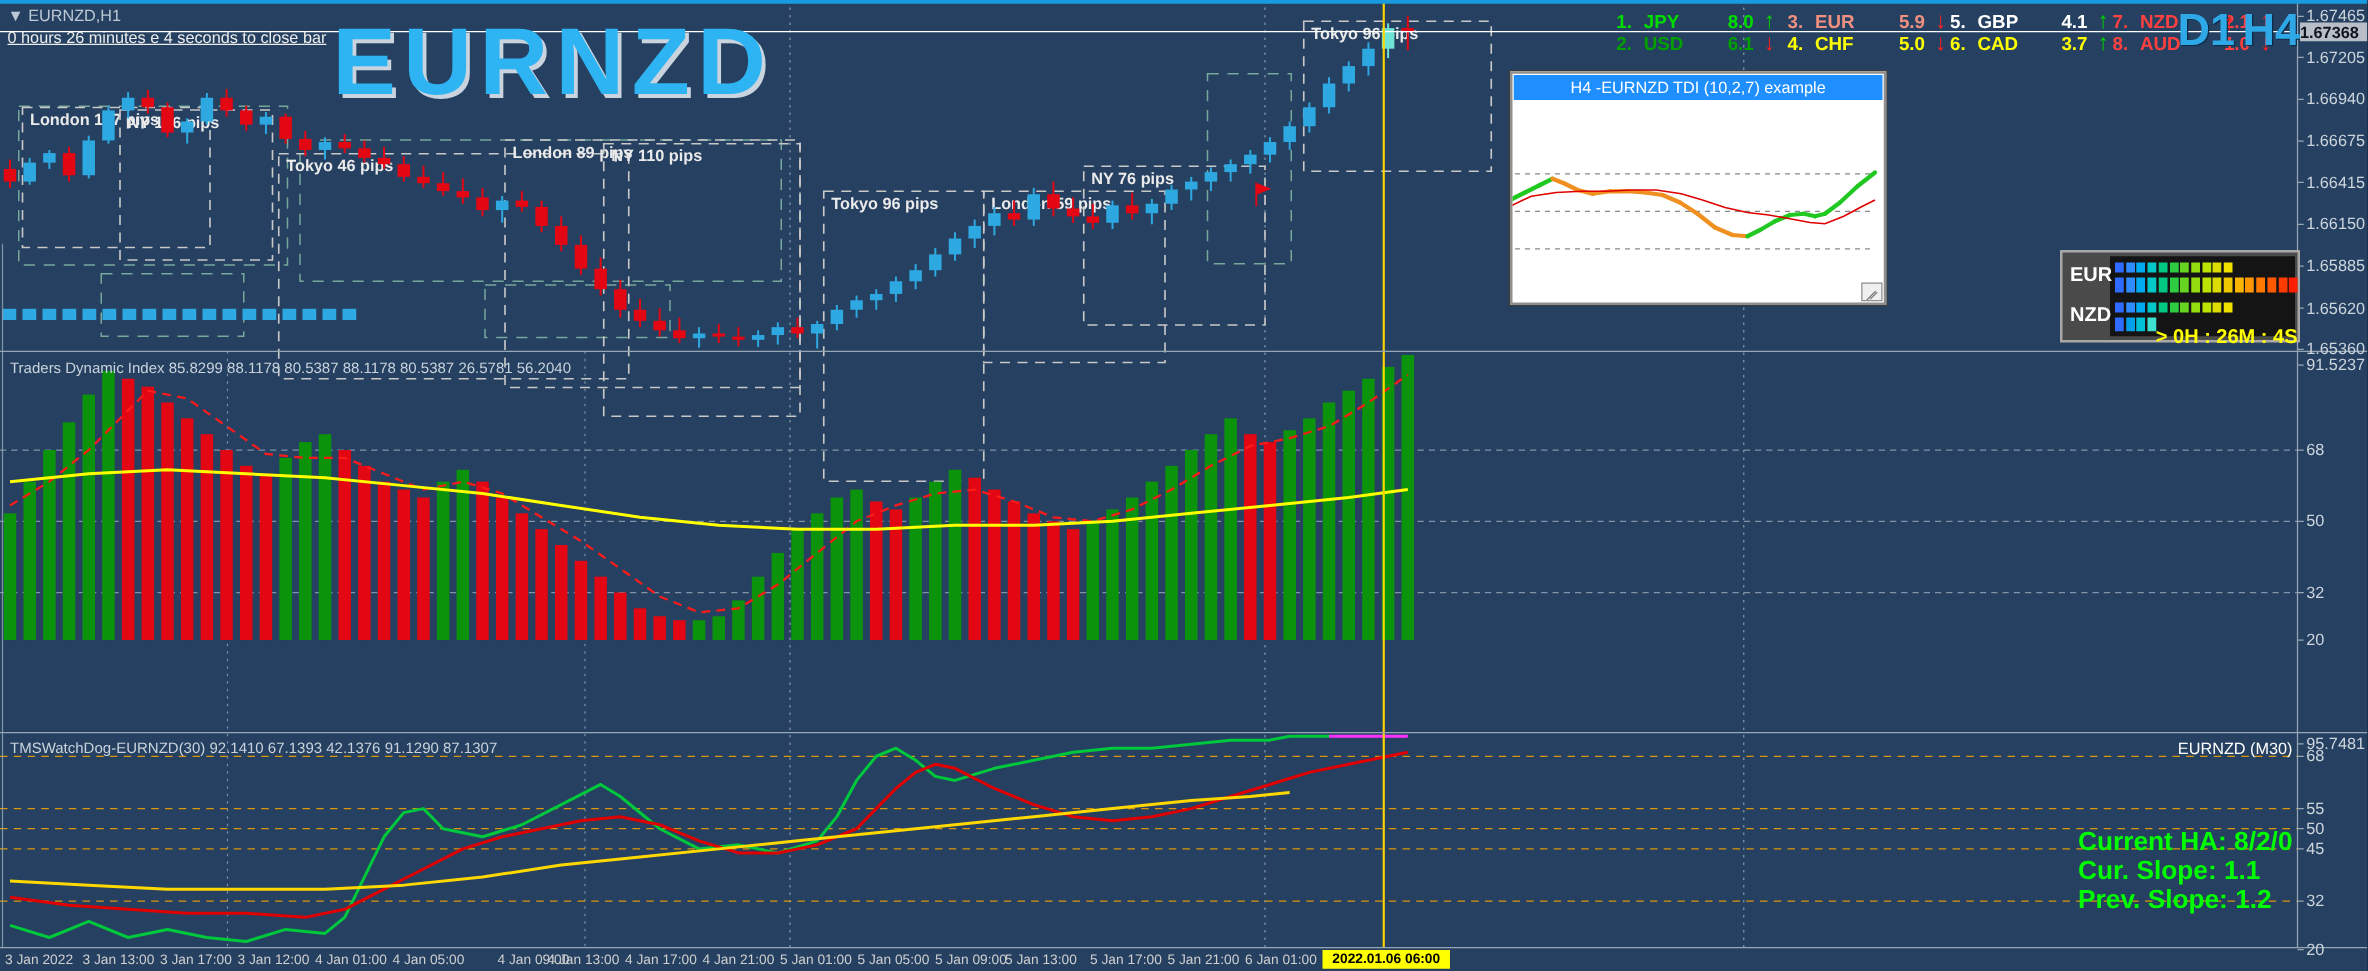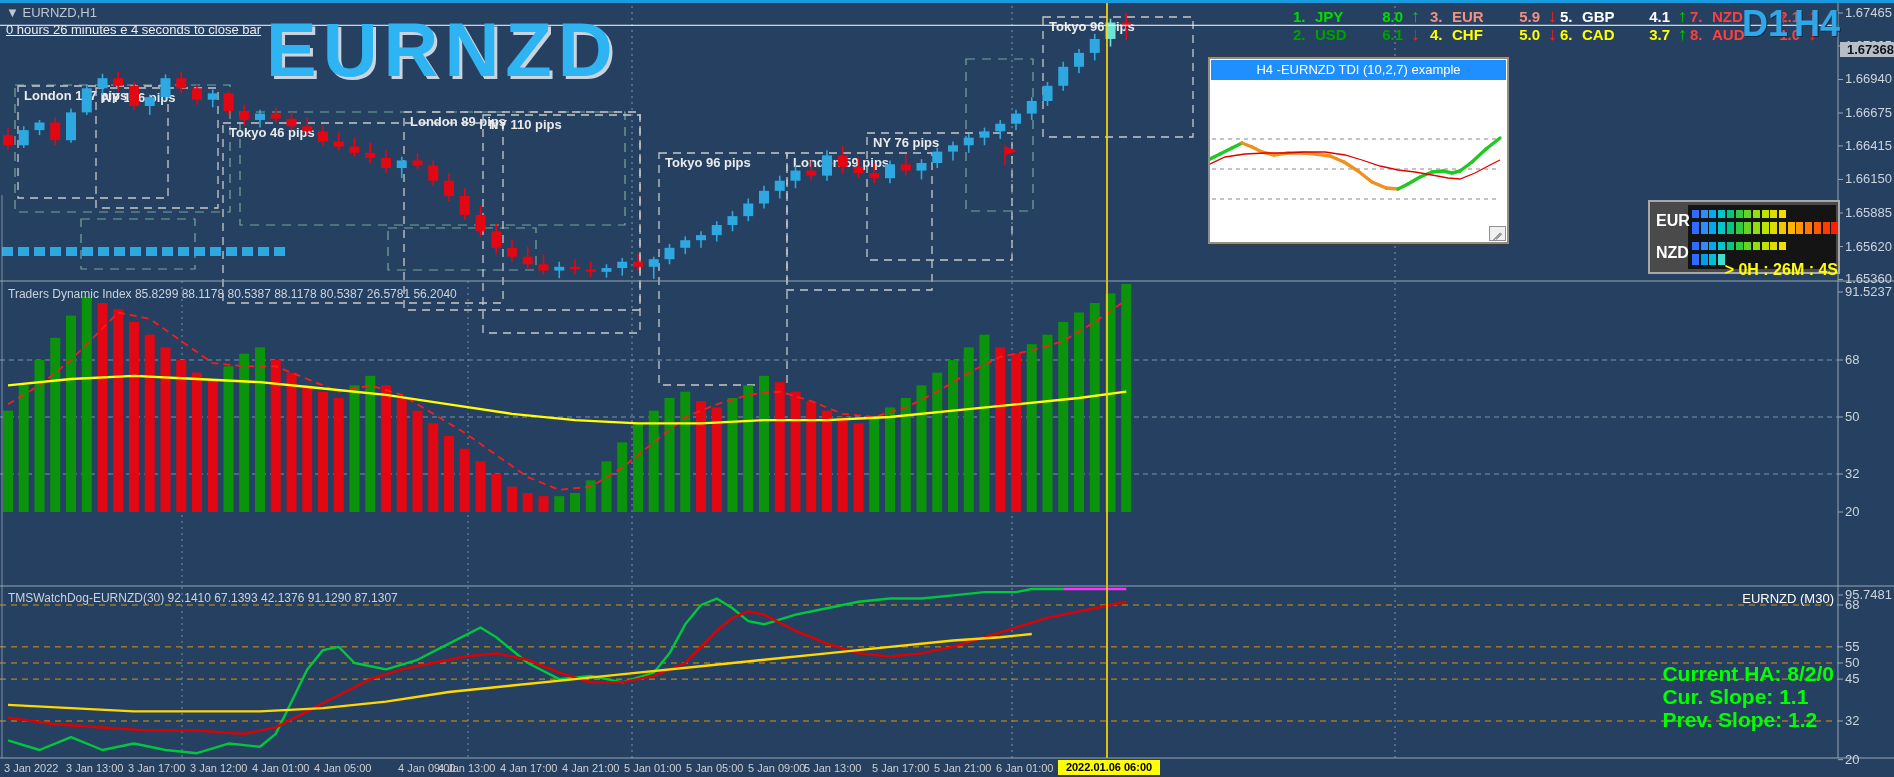--- a/index.html
+++ b/index.html
@@ -26,21 +26,21 @@
               border:1px solid #909090;}
   #inset-grip:before{content:"";position:absolute;left:2px;top:9px;width:10px;height:1px;background:#777;transform:rotate(-45deg);}
   #inset-grip:after{content:"";position:absolute;left:5px;top:9px;width:8px;height:1px;background:#777;transform:rotate(-45deg);}
   #meter-widget{left:1648px;top:200px;width:188px;height:70px;background:#4a4a4a;border:2px solid #a8a8a8;}
   #meter-plot{position:absolute;left:38px;top:3px;right:2px;bottom:3px;background:#141414;}
   .meter-label{position:absolute;left:6px;color:#ffffff;font-size:16px;font-weight:bold;}
   #meter-countdown{left:1690px;top:261px;width:148px;text-align:right;font-size:16px;font-weight:bold;color:#ffff00;}
   .pane-label{font-size:12px;color:#c9d3dd;white-space:nowrap;}
   .ax-label{position:absolute;font-size:13px;color:#ccd4dc;white-space:nowrap;}
   #price-current-box{left:1840px;width:54px;height:15px;background:#b8bec8;color:#10141c;
-                     font-size:13px;font-weight:bold;text-align:right;line-height:15px;margin-top:24px;}
+                     font-size:13px;font-weight:bold;text-align:left;line-height:15px;}
   #tms-tag{right:60px;top:591px;font-size:13px;color:#ffffff;}
   #hud{right:60px;top:662px;font-size:21px;font-weight:bold;color:#00ff00;line-height:23px;}
   .time-label{position:absolute;top:762px;font-size:11px;color:#cfcfcf;white-space:nowrap;}
   #time-highlight{left:1058px;top:760px;width:102px;height:15px;background:#ffff00;color:#000000;
                   font-size:11px;font-weight:bold;text-align:center;line-height:15px;}
   svg{position:absolute;left:0;top:0;}
   svg text{font-family:"Liberation Sans",sans-serif;}
 </style>
 </head>
 <body>

